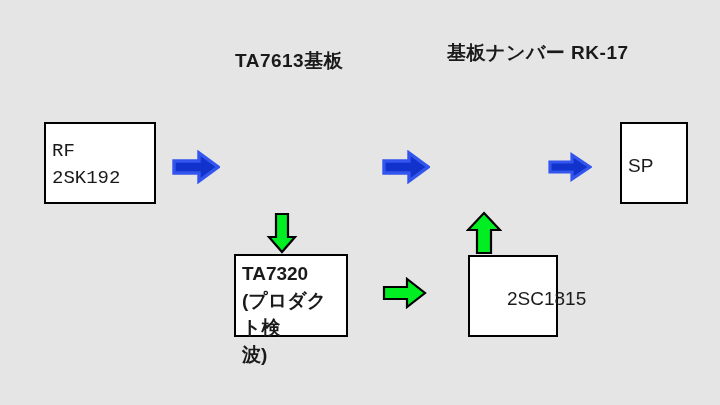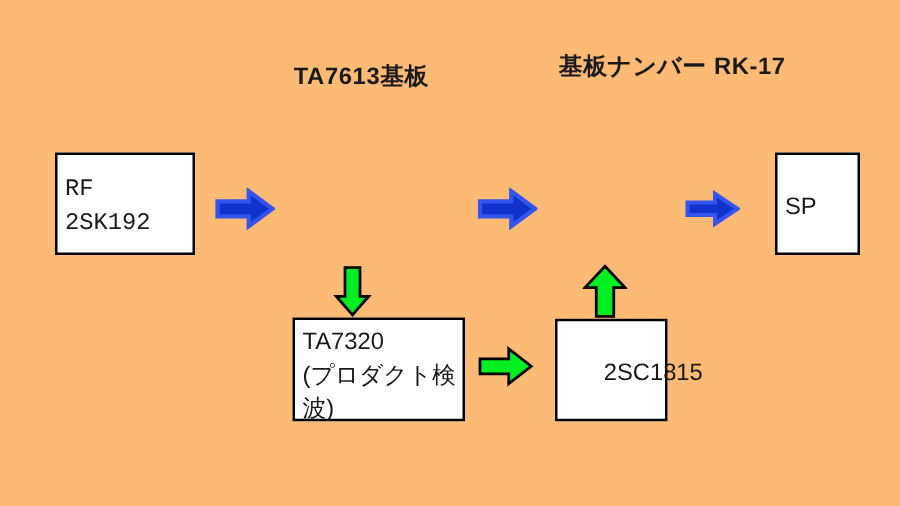--- a/index.html
+++ b/index.html
@@ -5,21 +5,21 @@
 <style>
   html, body {
     margin: 0;
     padding: 0;
     background: #ffffff;
   }
   #canvas {
     position: relative;
     width: 720px;
     height: 405px;
-    background: #fdba74;
+    background: #e5e5e5;
     overflow: hidden;
     font-family: "Liberation Sans", "DejaVu Sans", sans-serif;
     color: #000000;
   }
 
   
   .heading {
     position: absolute;
     font-weight: bold;
     font-size: 19px;
@@ -44,22 +44,22 @@
   }
   .box.center-v {
     display: flex;
     align-items: center;
   }
 
   #box-rf       { left: 44px;  top: 122px; width: 112px; height: 82px; font-family: Liberation Mono, monospace; }
   #box-ta7613   { left: 234px; top: 128px; width: 138px; height: 82px; }
   #box-ta7368   { left: 444px; top: 128px; width: 90px;  height: 82px; }
   #box-sp       { left: 620px; top: 122px; width: 68px;  height: 82px; }
-  #box-ta7320   { left: 234px; top: 254px; width: 138px; height: 83px; }
-  #box-2sc1815  { left: 444px; top: 255px; width: 90px;  height: 82px; padding-left: 37px; }
+  #box-ta7320   { left: 234px; top: 254px; width: 114px; height: 83px; font-weight: bold; }
+  #box-2sc1815  { left: 468px; top: 255px; width: 90px;  height: 82px; padding-left: 37px; }
 
   
   .arrow {
     position: absolute;
     line-height: 0;
   }
   .arrow svg { display: block; }
 
   #arrow-rf-to-ta7613      { left: 172px; top: 150px; width: 48px; height: 34px; }
   #arrow-ta7613-to-ta7368  { left: 382px; top: 150px; width: 48px; height: 34px; }

